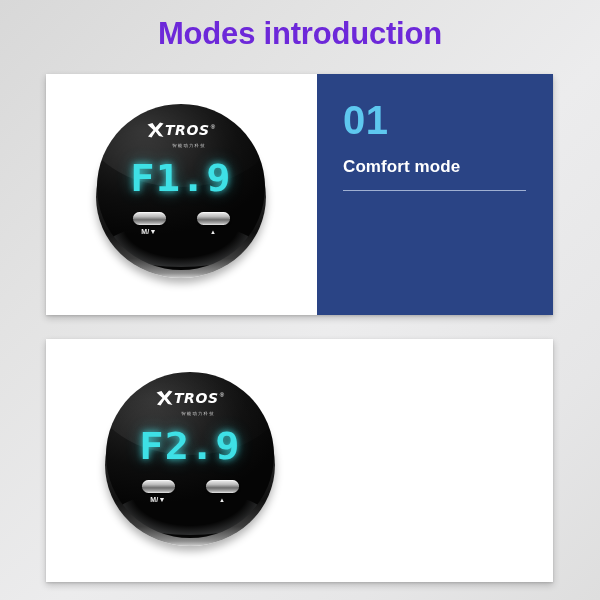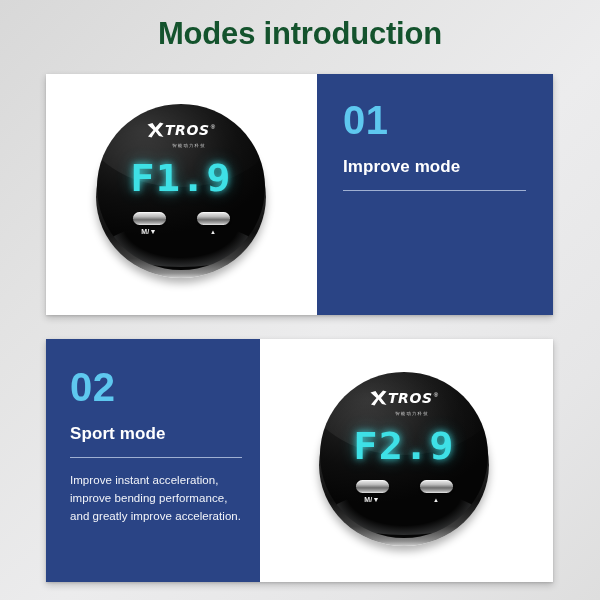--- a/index.html
+++ b/index.html
@@ -17,21 +17,21 @@
 
   
   .page-title {
     position: absolute;
     left: 0;
     top: 16px;
     width: 600px;
     text-align: center;
     font-size: 31px;
     font-weight: bold;
-    color: #14532d;
+    color: #6d28d9;
     letter-spacing: -0.2px;
   }
 
   
   .card {
     position: absolute;
     background: #a21caf;
     box-shadow: 0 3px 7px rgba(0,0,0,0.20), 0 1px 2px rgba(0,0,0,0.12);
     overflow: hidden;
     display: flex;
@@ -270,34 +270,28 @@
           </div>
         </div>
 
         <div class="face-edge-shine"></div>
       </div>
     </div>
   </div>
 
   <div class="half-text">
     <div class="mode-number">01</div>
-    <div class="mode-name">Improve mode</div>
+    <div class="mode-name">Comfort mode</div>
     <div class="divider-line"></div>
   </div>
 
 </div>
 
 <div class="card" id="card-2">
 
-  <div class="half-text">
-    <div class="mode-number">02</div>
-    <div class="mode-name">Sport mode</div>
-    <div class="divider-line"></div>
-    <div class="mode-desc">Improve instant acceleration, improve bending performance, and greatly improve acceleration.</div>
-  </div>
 
   <div class="half-device">
     <div class="device" id="device-2">
       <div class="device-rim"></div>
       <div class="device-face">
         <div class="face-gloss"></div>
 
         <div class="logo-wrap">
           <div class="logo-row">
             <span class="logo-x">

